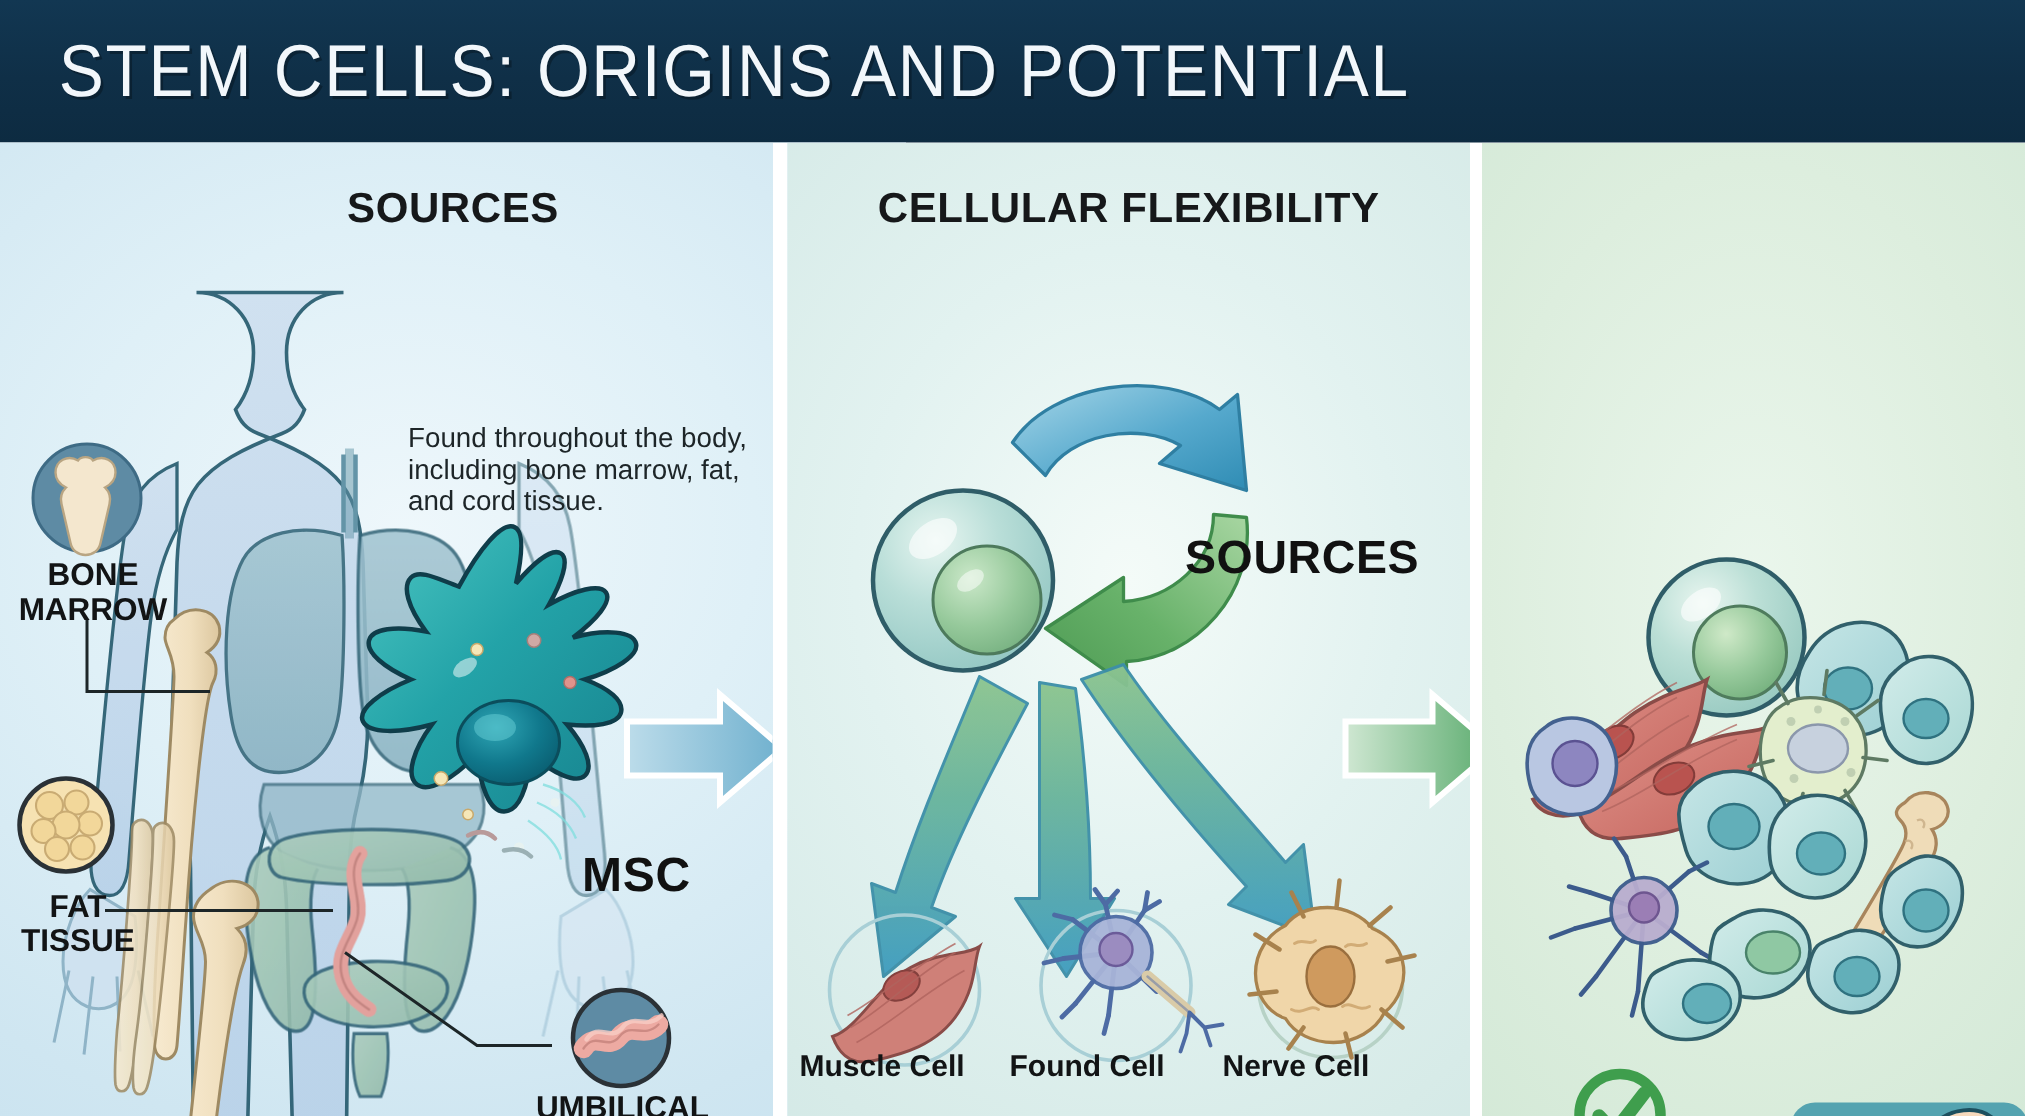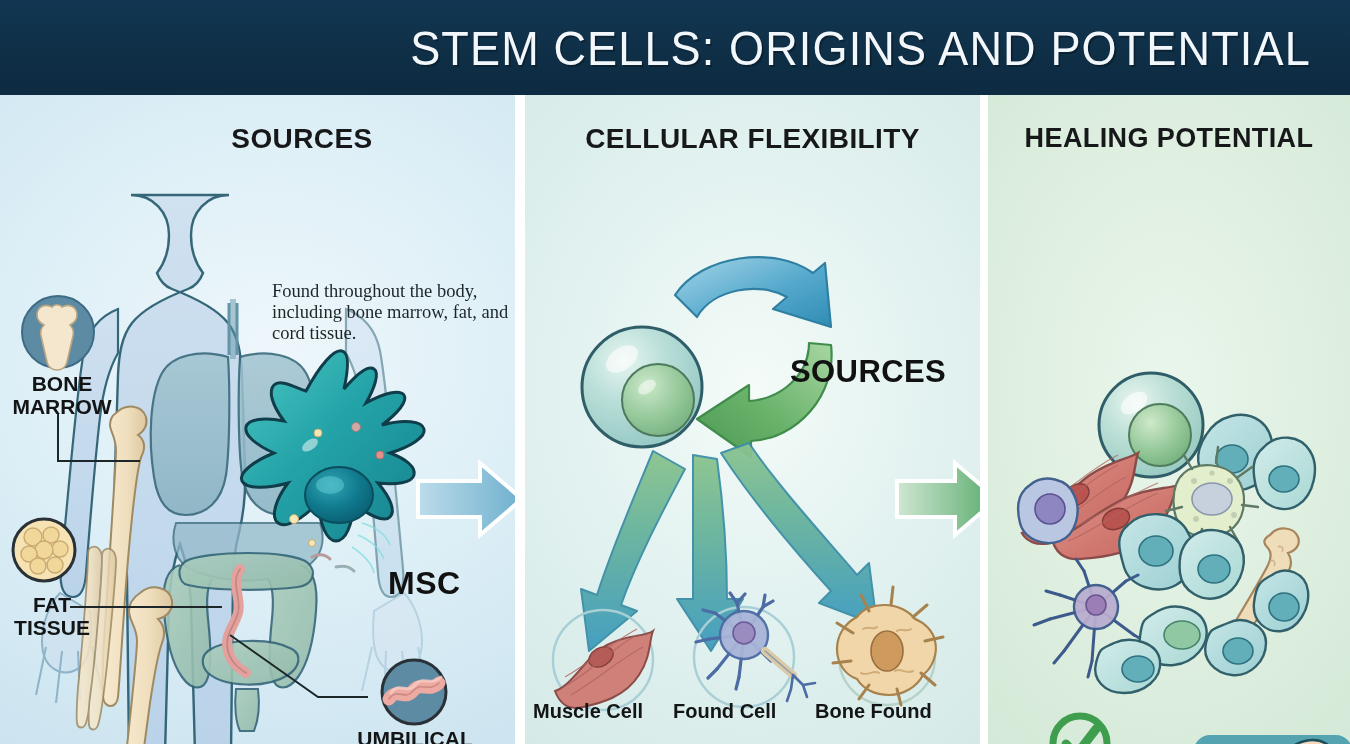--- a/index.html
+++ b/index.html
@@ -7,21 +7,21 @@
     width:1350px;height:744px;overflow:hidden;
     font-family:"Liberation Sans", sans-serif;
     background:#ffffff;
   }
   .stage{position:relative;width:1350px;height:744px;overflow:hidden;background:#fff;}
 
   
   .header{
     position:absolute;left:0;top:0;width:1350px;height:95px;
     background:linear-gradient(180deg,#123752 0%,#0f2f47 55%,#0d2b41 100%);
-    display:flex;align-items:center;justify-content:flex-end;
+    display:flex;align-items:center;justify-content:flex-start;
   }
   .header-title{
     color:#f2f7fb;
     font-family:"Liberation Sans Narrow","Liberation Sans",sans-serif;
     font-size:49px;font-weight:400;letter-spacing:1.2px;
     transform:scaleX(.92);
     text-shadow:2px 2px 0 rgba(0,0,0,.28);
     white-space:nowrap;
   }
 
@@ -48,21 +48,21 @@
 
   .sub-title{
     position:absolute;width:100%;text-align:center;top:112px;
     font-family:"Liberation Sans Narrow","Liberation Sans",sans-serif;
     font-weight:700;font-size:25px;color:#16181a;letter-spacing:.5px;
   }
 
   
   .body-note{
     position:absolute;left:272px;top:186px;width:238px;
-    font-family:Liberation Serif, serif;
+    font-family:Liberation Sans, sans-serif;
     font-size:18.5px;line-height:21px;color:#1d2528;font-weight:400;
   }
   .src-label{
     position:absolute;text-align:center;
     font-family:"Liberation Sans Narrow","Liberation Sans",sans-serif;
     font-weight:700;color:#121415;line-height:23px;
   }
   .lbl-bone{left:-2px;top:277px;width:128px;font-size:21px;}
   .lbl-fat{left:-4px;top:498px;width:112px;font-size:21px;}
   .lbl-cord{left:340px;top:632px;width:150px;font-size:21px;}
@@ -394,21 +394,21 @@
 
         <g transform="translate(372,368)">
           <path d="M0,18 L58,18 L58,0 L100,36 L58,72 L58,54 L0,54 Z" fill="url(#connB)" stroke="#ffffff" stroke-width="4"></path>
         </g>
       </svg>
 
       <div class="panel-title">CELLULAR FLEXIBILITY</div>
       <div class="divide-label">SOURCES</div>
       <div class="celltype-label ct1">Muscle Cell</div>
       <div class="celltype-label ct2">Found Cell</div>
-      <div class="celltype-label ct3">Bone Found</div>
+      <div class="celltype-label ct3">Nerve Cell</div>
     </div>
 
     <div class="p-gap2"></div>
 
     <div class="panel p3">
 
       <svg class="lyr" width="362" height="649" viewBox="0 0 362 649">
         <defs>
           <radialGradient id="hStem" cx="35%" cy="28%" r="78%">
             <stop offset="0%" stop-color="#e9f6f0"></stop>
@@ -568,17 +568,16 @@
             <circle cx="103" cy="80" r="6"></circle>
               <circle cx="127" cy="80" r="6"></circle>
           </g>
           <path d="M64,38 c14,10 20,24 22,40" stroke="#2c6b7a" stroke-width="3" fill="none"></path>
           <path d="M78,36 c-10,14 -12,28 -10,44" stroke="#2c6b7a" stroke-width="3" fill="none"></path>
           <path d="M96,14 c10,-10 28,-12 38,-4 c8,6 8,16 0,22 c-6,4 -14,6 -20,12 c-8,8 -22,10 -30,2
                    c-6,-6 -2,-16 6,-20 c6,-4 10,-8 6,-12 z" fill="#f6d9bc" stroke="#1d4f5e" stroke-width="2.6"></path>
         </g>
       </svg>
 
-      <div class="panel-title">HEALING POTENTIAL</div>
     </div>
 
   </div>
 </div>
 
 </body></html>

